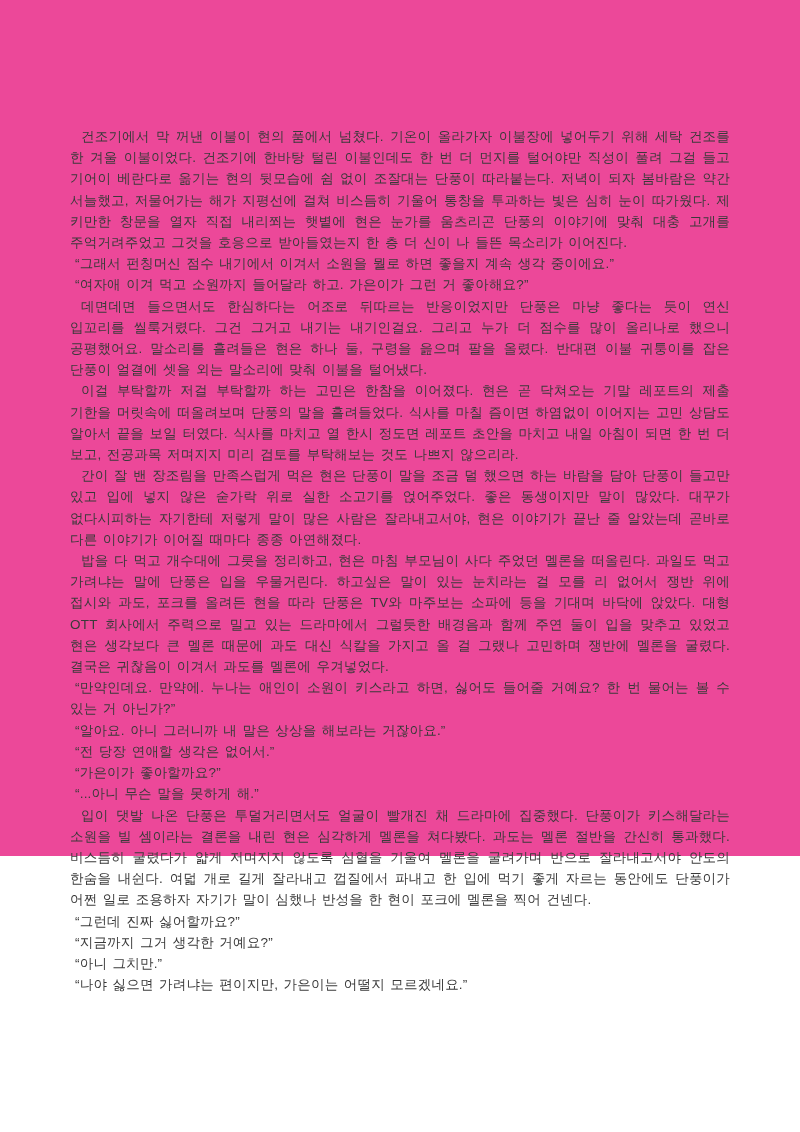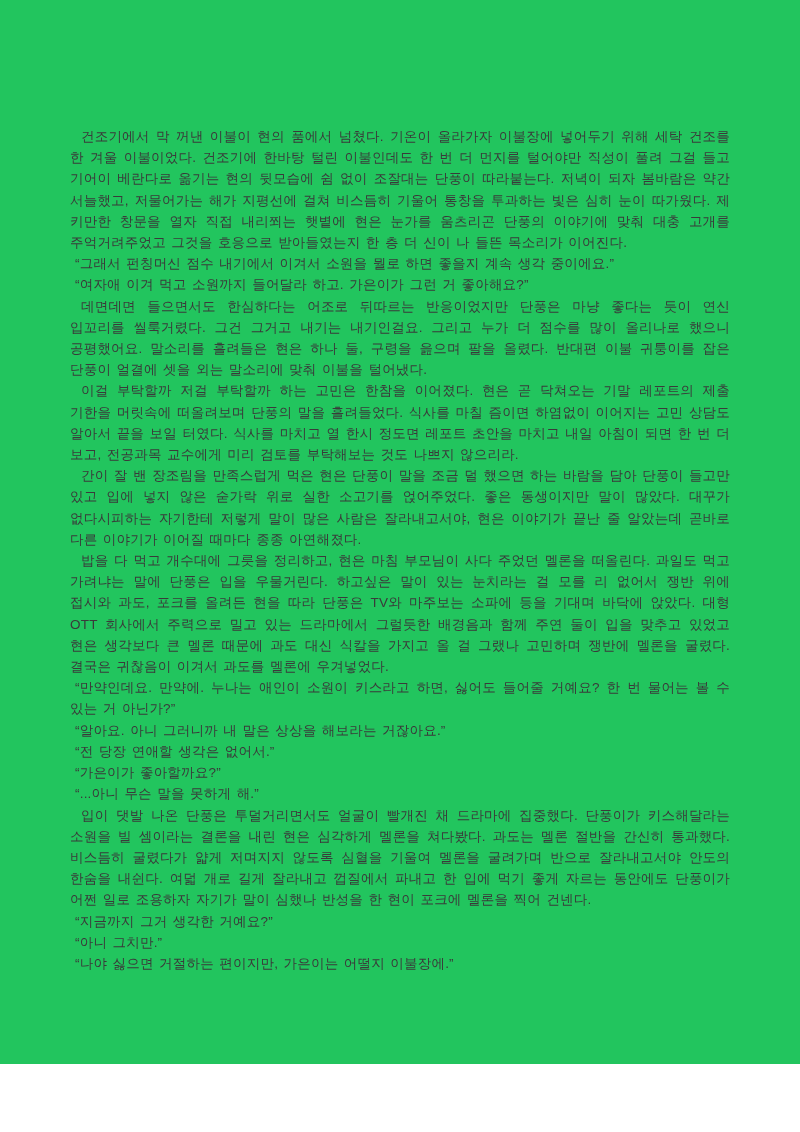--- a/index.html
+++ b/index.html
@@ -9,23 +9,23 @@
   }
   body {
     width: 800px;
     height: 1132px;
     overflow: hidden;
     font-family: "Liberation Sans", "DejaVu Sans", sans-serif;
   }
   .page {
     box-sizing: border-box;
     width: 800px;
-    height: 1064px;
+    height: 856px;
     padding: 126px 70px 40px 70px;
-    background: #22c55e;
+    background: #ec4899;
   }
   .para {
     margin: 0;
     font-size: 13.5px;
     line-height: 21.2px;
     color: #3a3a3a;
     text-align: justify;
     text-justify: inter-word;
     word-break: keep-all;
     overflow-wrap: break-word;
@@ -40,25 +40,26 @@
   }
 </style>
 </head>
 <body>
 
 <div class="page">
   <p class="para narration">건조기에서 막 꺼낸 이불이 현의 품에서 넘쳤다. 기온이 올라가자 이불장에 넣어두기 위해 세탁 건조를 한 겨울 이불이었다. 건조기에 한바탕 털린 이불인데도 한 번 더 먼지를 털어야만 직성이 풀려 그걸 들고 기어이 베란다로 옮기는 현의 뒷모습에 쉼 없이 조잘대는 단풍이 따라붙는다. 저녁이 되자 봄바람은 약간 서늘했고, 저물어가는 해가 지평선에 걸쳐 비스듬히 기울어 통창을 투과하는 빛은 심히 눈이 따가웠다. 제 키만한 창문을 열자 직접 내리쬐는 햇볕에 현은 눈가를 움츠리곤 단풍의 이야기에 맞춰 대충 고개를 주억거려주었고 그것을 호응으로 받아들였는지 한 층 더 신이 나 들뜬 목소리가 이어진다.</p>
   <p class="para dialogue">“그래서 펀칭머신 점수 내기에서 이겨서 소원을 뭘로 하면 좋을지 계속 생각 중이에요.”</p>
   <p class="para dialogue">“여자애 이겨 먹고 소원까지 들어달라 하고. 가은이가 그런 거 좋아해요?”</p>
   <p class="para narration">데면데면 들으면서도 한심하다는 어조로 뒤따르는 반응이었지만 단풍은 마냥 좋다는 듯이 연신 입꼬리를 씰룩거렸다. 그건 그거고 내기는 내기인걸요. 그리고 누가 더 점수를 많이 올리나로 했으니 공평했어요. 말소리를 흘려들은 현은 하나 둘, 구령을 읊으며 팔을 올렸다. 반대편 이불 귀퉁이를 잡은 단풍이 얼결에 셋을 외는 말소리에 맞춰 이불을 털어냈다.</p>
-  <p class="para narration">이걸 부탁할까 저걸 부탁할까 하는 고민은 한참을 이어졌다. 현은 곧 닥쳐오는 기말 레포트의 제출 기한을 머릿속에 떠올려보며 단풍의 말을 흘려들었다. 식사를 마칠 즘이면 하염없이 이어지는 고민 상담도 알아서 끝을 보일 터였다. 식사를 마치고 열 한시 정도면 레포트 초안을 마치고 내일 아침이 되면 한 번 더 보고, 전공과목 교수에게 미리 검토를 부탁해보는 것도 나쁘지 않으리라.</p>
+  <p class="para narration">이걸 부탁할까 저걸 부탁할까 하는 고민은 한참을 이어졌다. 현은 곧 닥쳐오는 기말 레포트의 제출 기한을 머릿속에 떠올려보며 단풍의 말을 흘려들었다. 식사를 마칠 즘이면 하염없이 이어지는 고민 상담도 알아서 끝을 보일 터였다. 식사를 마치고 열 한시 정도면 레포트 초안을 마치고 내일 아침이 되면 한 번 더 보고, 전공과목 저며지지 미리 검토를 부탁해보는 것도 나쁘지 않으리라.</p>
   <p class="para narration">간이 잘 밴 장조림을 만족스럽게 먹은 현은 단풍이 말을 조금 덜 했으면 하는 바람을 담아 단풍이 들고만 있고 입에 넣지 않은 숟가락 위로 실한 소고기를 얹어주었다. 좋은 동생이지만 말이 많았다. 대꾸가 없다시피하는 자기한테 저렇게 말이 많은 사람은 잘라내고서야, 현은 이야기가 끝난 줄 알았는데 곧바로 다른 이야기가 이어질 때마다 종종 아연해졌다.</p>
   <p class="para narration">밥을 다 먹고 개수대에 그릇을 정리하고, 현은 마침 부모님이 사다 주었던 멜론을 떠올린다. 과일도 먹고 가려냐는 말에 단풍은 입을 우물거린다. 하고싶은 말이 있는 눈치라는 걸 모를 리 없어서 쟁반 위에 접시와 과도, 포크를 올려든 현을 따라 단풍은 TV와 마주보는 소파에 등을 기대며 바닥에 앉았다. 대형 OTT 회사에서 주력으로 밀고 있는 드라마에서 그럴듯한 배경음과 함께 주연 둘이 입을 맞추고 있었고 현은 생각보다 큰 멜론 때문에 과도 대신 식칼을 가지고 올 걸 그랬나 고민하며 쟁반에 멜론을 굴렸다. 결국은 귀찮음이 이겨서 과도를 멜론에 우겨넣었다.</p>
   <p class="para dialogue">“만약인데요. 만약에. 누나는 애인이 소원이 키스라고 하면, 싫어도 들어줄 거예요? 한 번 물어는 볼 수 있는 거 아닌가?”</p>
   <p class="para dialogue">“알아요. 아니 그러니까 내 말은 상상을 해보라는 거잖아요.”</p>
   <p class="para dialogue">“전 당장 연애할 생각은 없어서.”</p>
   <p class="para dialogue">“가은이가 좋아할까요?”</p>
   <p class="para dialogue">“...아니 무슨 말을 못하게 해.”</p>
   <p class="para narration">입이 댓발 나온 단풍은 투덜거리면서도 얼굴이 빨개진 채 드라마에 집중했다. 단풍이가 키스해달라는 소원을 빌 셈이라는 결론을 내린 현은 심각하게 멜론을 쳐다봤다. 과도는 멜론 절반을 간신히 통과했다. 비스듬히 굴렸다가 얇게 저며지지 않도록 심혈을 기울여 멜론을 굴려가며 반으로 잘라내고서야 안도의 한숨을 내쉰다. 여덟 개로 길게 잘라내고 껍질에서 파내고 한 입에 먹기 좋게 자르는 동안에도 단풍이가 어쩐 일로 조용하자 자기가 말이 심했나 반성을 한 현이 포크에 멜론을 찍어 건넨다.</p>
+  <p class="para dialogue">“그런데 진짜 싫어할까요?”</p>
   <p class="para dialogue">“지금까지 그거 생각한 거예요?”</p>
   <p class="para dialogue">“아니 그치만.”</p>
-  <p class="para dialogue">“나야 싫으면 거절하는 편이지만, 가은이는 어떨지 이불장에.”</p>
+  <p class="para dialogue">“나야 싫으면 가려냐는 편이지만, 가은이는 어떨지 모르겠네요.”</p>
 </div>
 
 </body></html>

